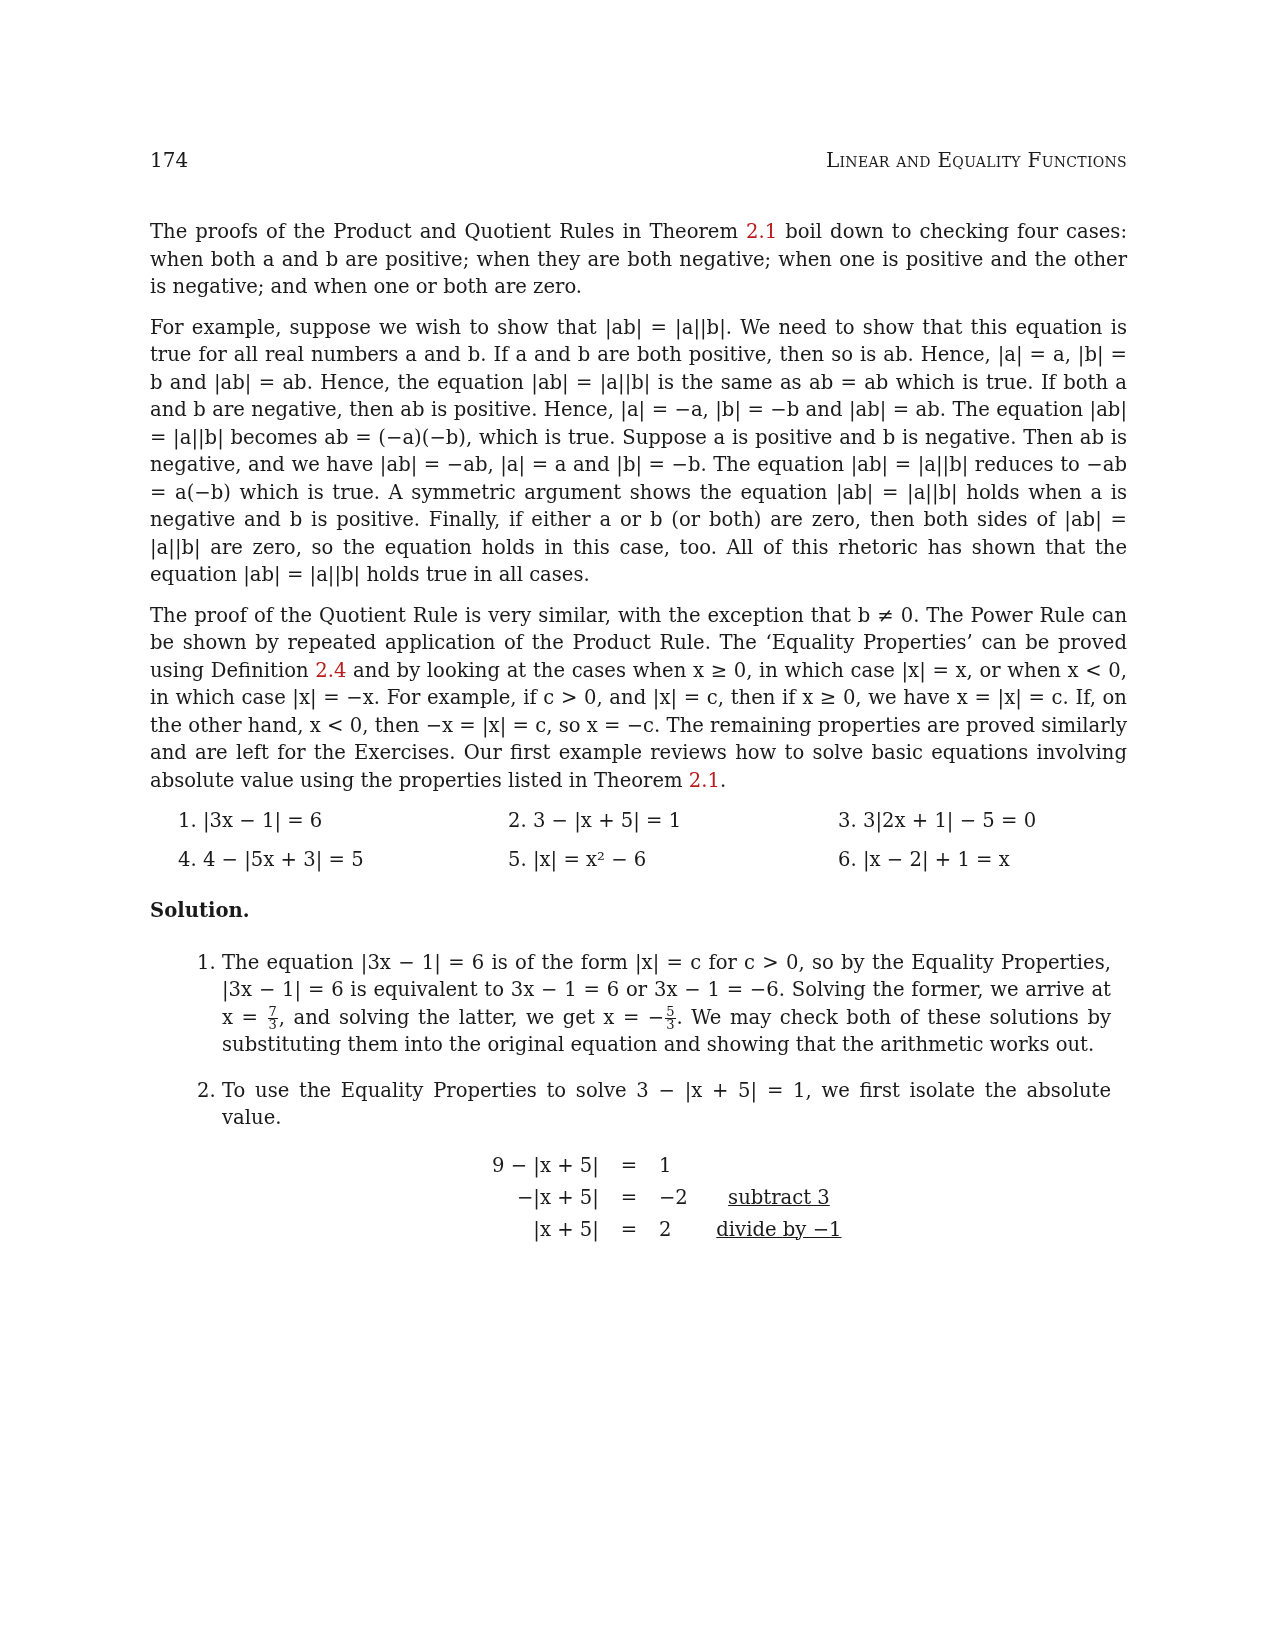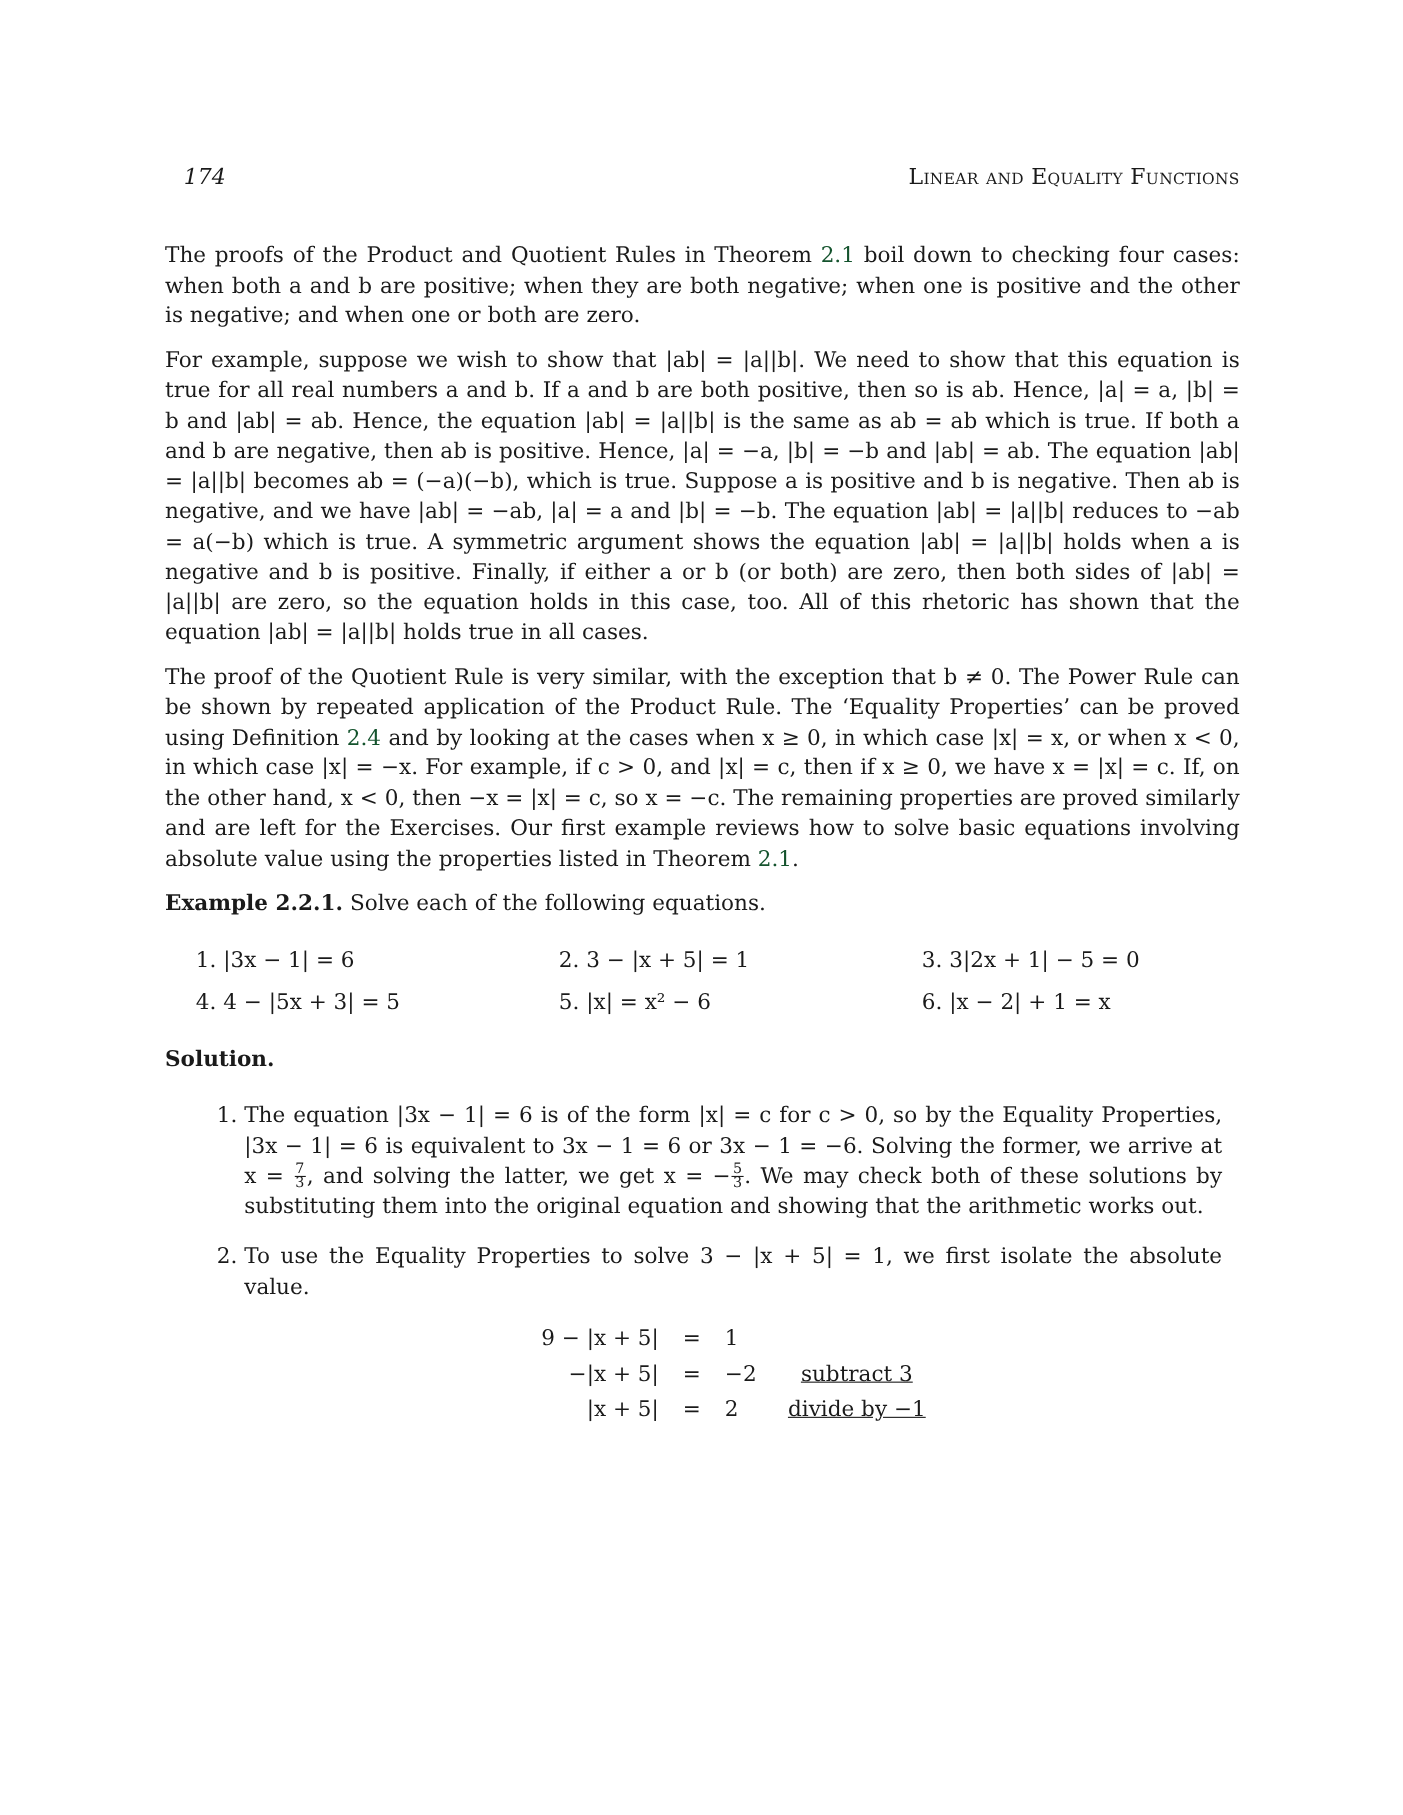--- a/index.html
+++ b/index.html
@@ -6,28 +6,28 @@
   body {
     width: 1275px; height: 1650px; position: relative; overflow: hidden;
     font-family: "DejaVu Serif", "Liberation Serif", serif;
     color: #1a1a1a;
   }
   .page { position: absolute; left: 150px; top: 0; width: 977px; }
   .header {
     position: absolute; top: 148px; left: 0; width: 977px; height: 30px;
     font-size: 20px;
   }
-  .page-num { position: absolute; left: 17px; top: 0; font-style: italic; }
+  .page-num { position: absolute; left: 0; top: 0; }
   .running-head { position: absolute; right: 0; top: 0; font-variant: small-caps; letter-spacing: 0.3px; }
   .body-text {
     position: absolute; top: 218px; left: 0; width: 977px;
     font-size: 19.6px; line-height: 27.5px; text-align: justify;
   }
   p { margin: 0 0 13px 0; }
-  .link { color: #14532d; }
+  .link { color: #b91c1c; }
   .example-head { margin-top: 6px; margin-bottom: 24px; }
   .example-head b { font-weight: bold; }
   .eq-grid {
     display: grid; grid-template-columns: 330px 330px 317px;
     row-gap: 11px; margin-left: 28px; margin-bottom: 24px;
   }
   .eq-item { white-space: nowrap; }
   .sol-head { font-weight: bold; margin: 10px 0 24px 0; }
   ol.sol { margin: 16px; padding-left: 56px; }
   ol.sol li { margin-bottom: 18px; padding-left: 0; }
@@ -50,21 +50,20 @@
     <span class="running-head">Linear and Equality Functions</span>
   </div>
 
   <div class="body-text">
     <p><span>The proofs of the Product and Quotient Rules in Theorem </span><span class="link">2.1</span><span> boil down to checking four cases: when both a and b are positive; when they are both negative; when one is positive and the other is negative; and when one or both are zero.</span></p>
 
     <p>For example, suppose we wish to show that |ab| = |a||b|. We need to show that this equation is true for all real numbers a and b. If a and b are both positive, then so is ab. Hence, |a| = a, |b| = b and |ab| = ab. Hence, the equation |ab| = |a||b| is the same as ab = ab which is true. If both a and b are negative, then ab is positive. Hence, |a| = −a, |b| = −b and |ab| = ab. The equation |ab| = |a||b| becomes ab = (−a)(−b), which is true. Suppose a is positive and b is negative. Then ab is negative, and we have |ab| = −ab, |a| = a and |b| = −b. The equation |ab| = |a||b| reduces to −ab = a(−b) which is true. A symmetric argument shows the equation |ab| = |a||b| holds when a is negative and b is positive. Finally, if either a or b (or both) are zero, then both sides of |ab| = |a||b| are zero, so the equation holds in this case, too. All of this rhetoric has shown that the equation |ab| = |a||b| holds true in all cases.</p>
 
     <p><span>The proof of the Quotient Rule is very similar, with the exception that b ≠ 0. The Power Rule can be shown by repeated application of the Product Rule. The ‘Equality Properties’ can be proved using Definition </span><span class="link">2.4</span><span> and by looking at the cases when x ≥ 0, in which case |x| = x, or when x &lt; 0, in which case |x| = −x. For example, if c &gt; 0, and |x| = c, then if x ≥ 0, we have x = |x| = c. If, on the other hand, x &lt; 0, then −x = |x| = c, so x = −c. The remaining properties are proved similarly and are left for the Exercises. Our first example reviews how to solve basic equations involving absolute value using the properties listed in Theorem </span><span class="link">2.1</span><span>.</span></p>
 
-    <p class="example-head"><b>Example 2.2.1.</b> <span>Solve each of the following equations.</span></p>
 
     <div class="eq-grid">
       <span class="eq-item">1.  |3x − 1| = 6</span>
       <span class="eq-item">2.  3 − |x + 5| = 1</span>
       <span class="eq-item">3.  3|2x + 1| − 5 = 0</span>
       <span class="eq-item">4.  4 − |5x + 3| = 5</span>
       <span class="eq-item">5.  |x| = x² − 6</span>
       <span class="eq-item">6.  |x − 2| + 1 = x</span>
     </div>
 

